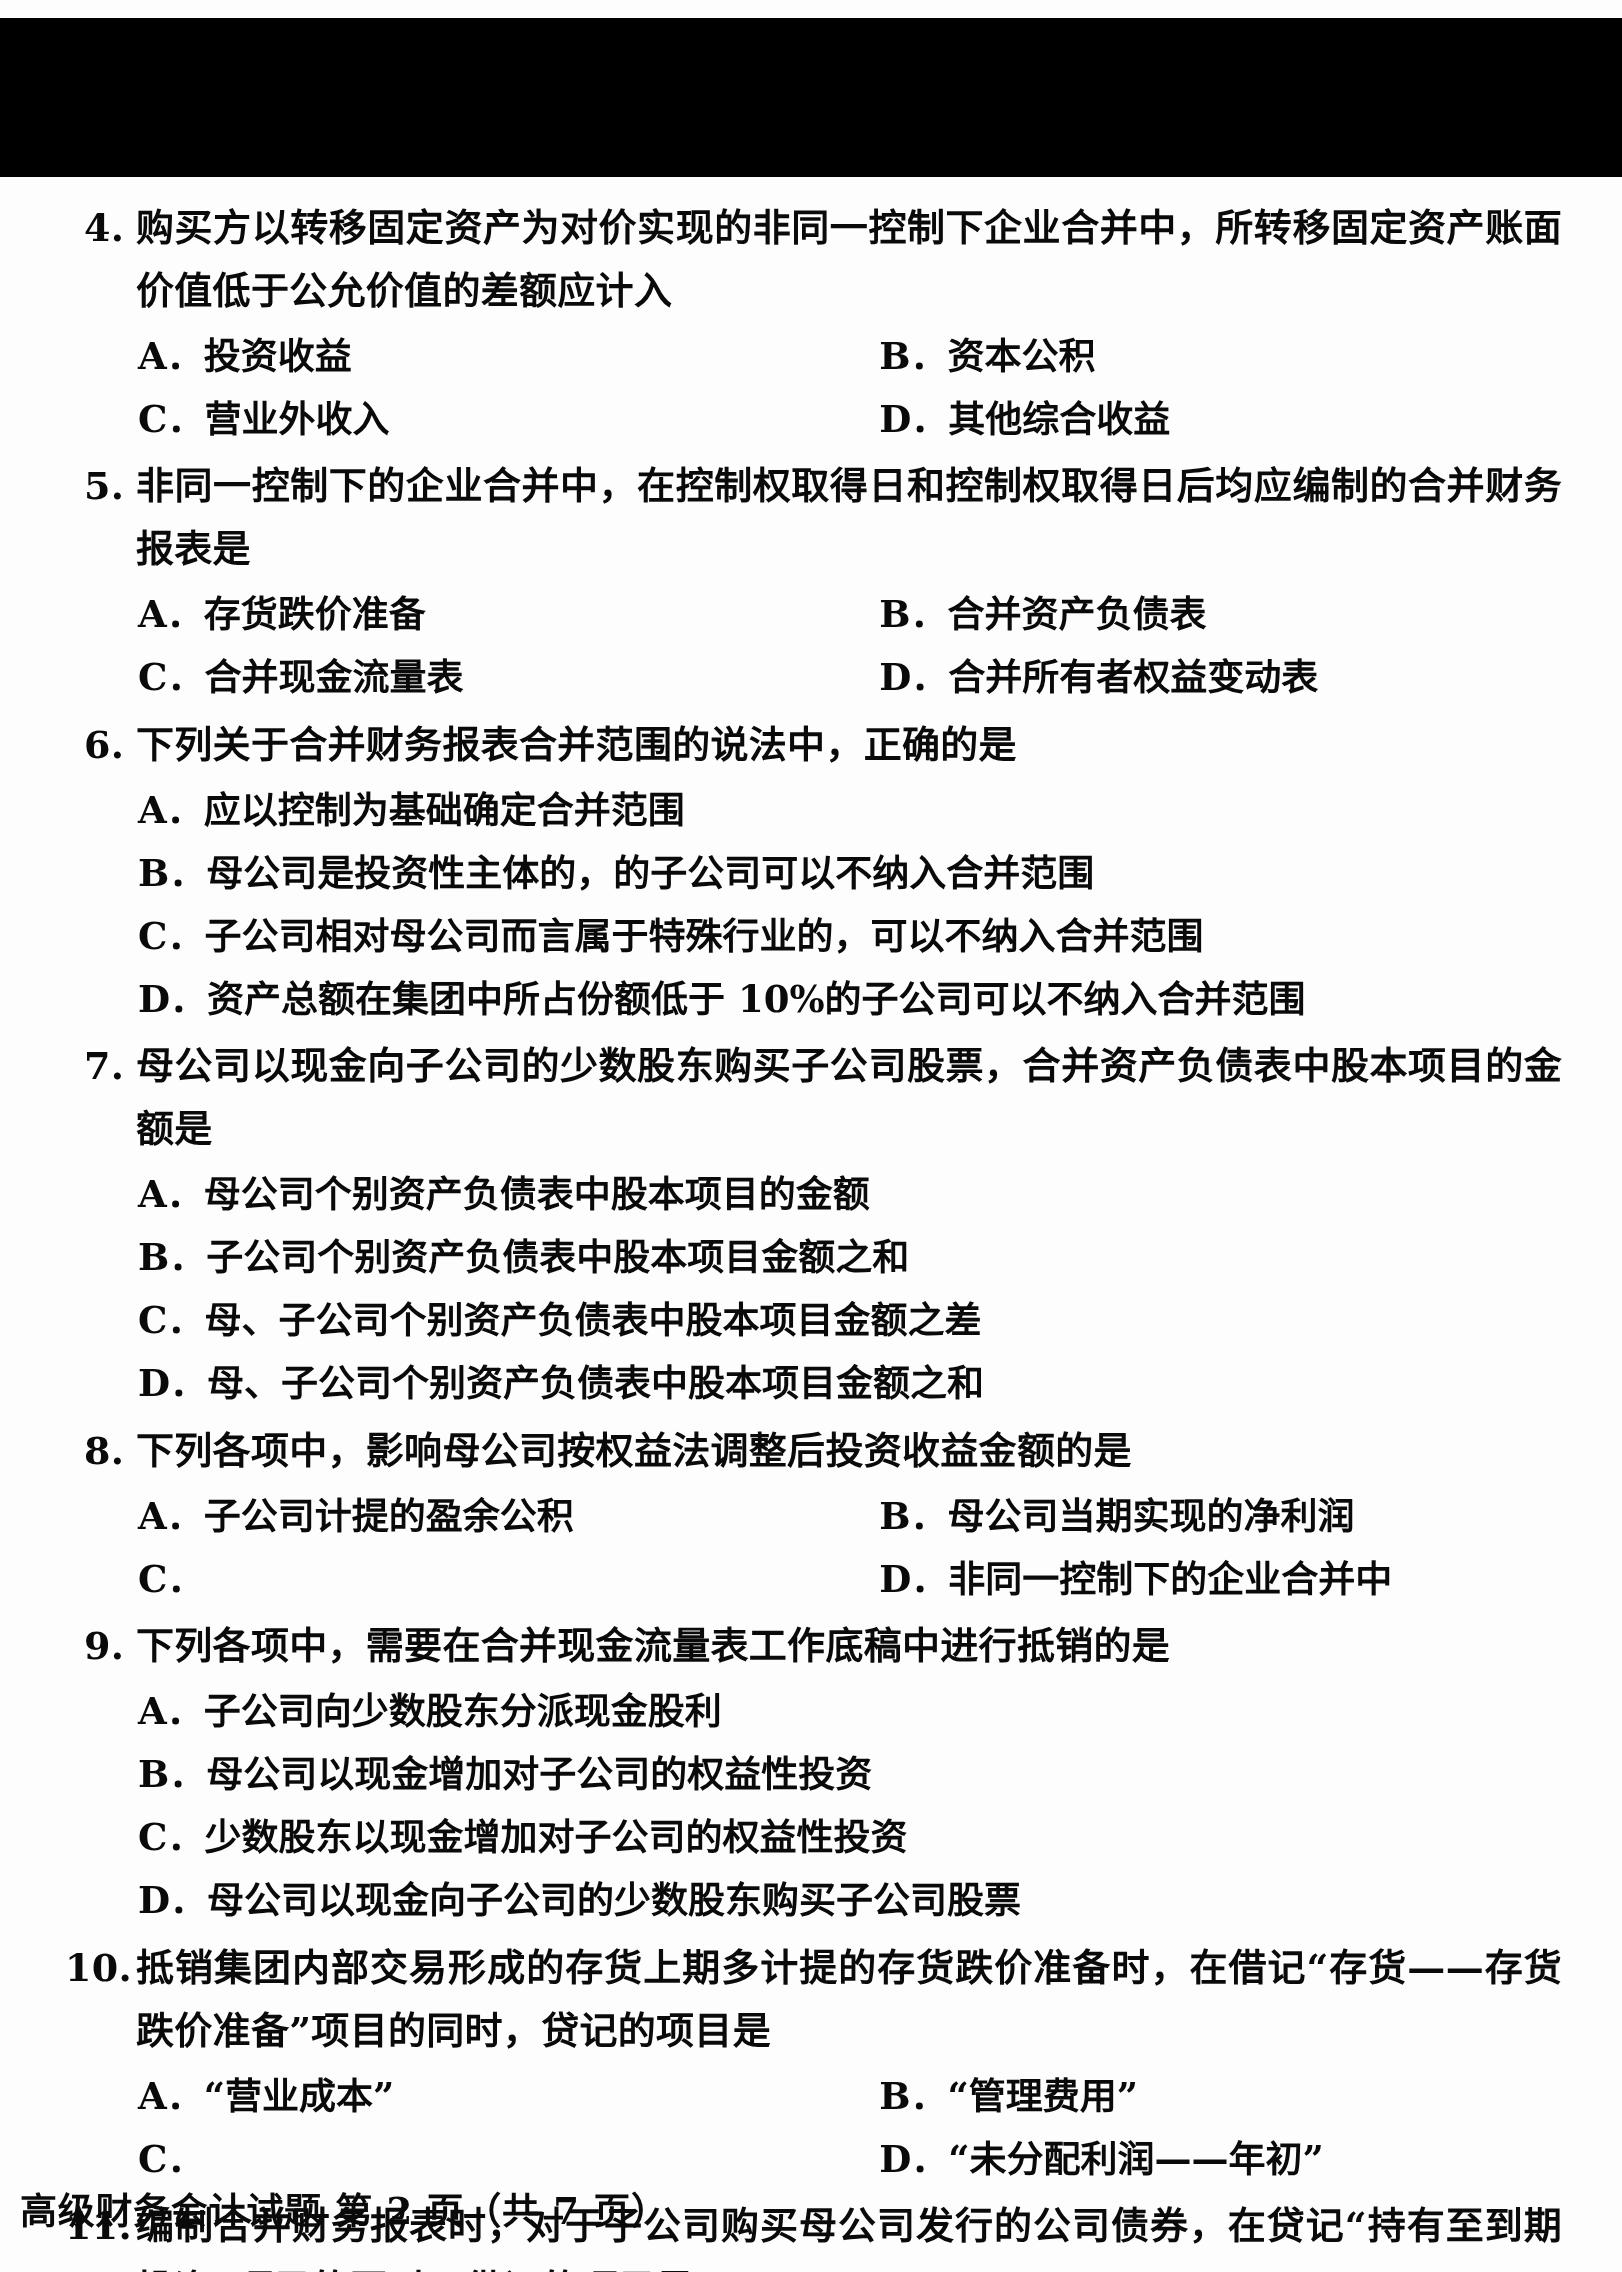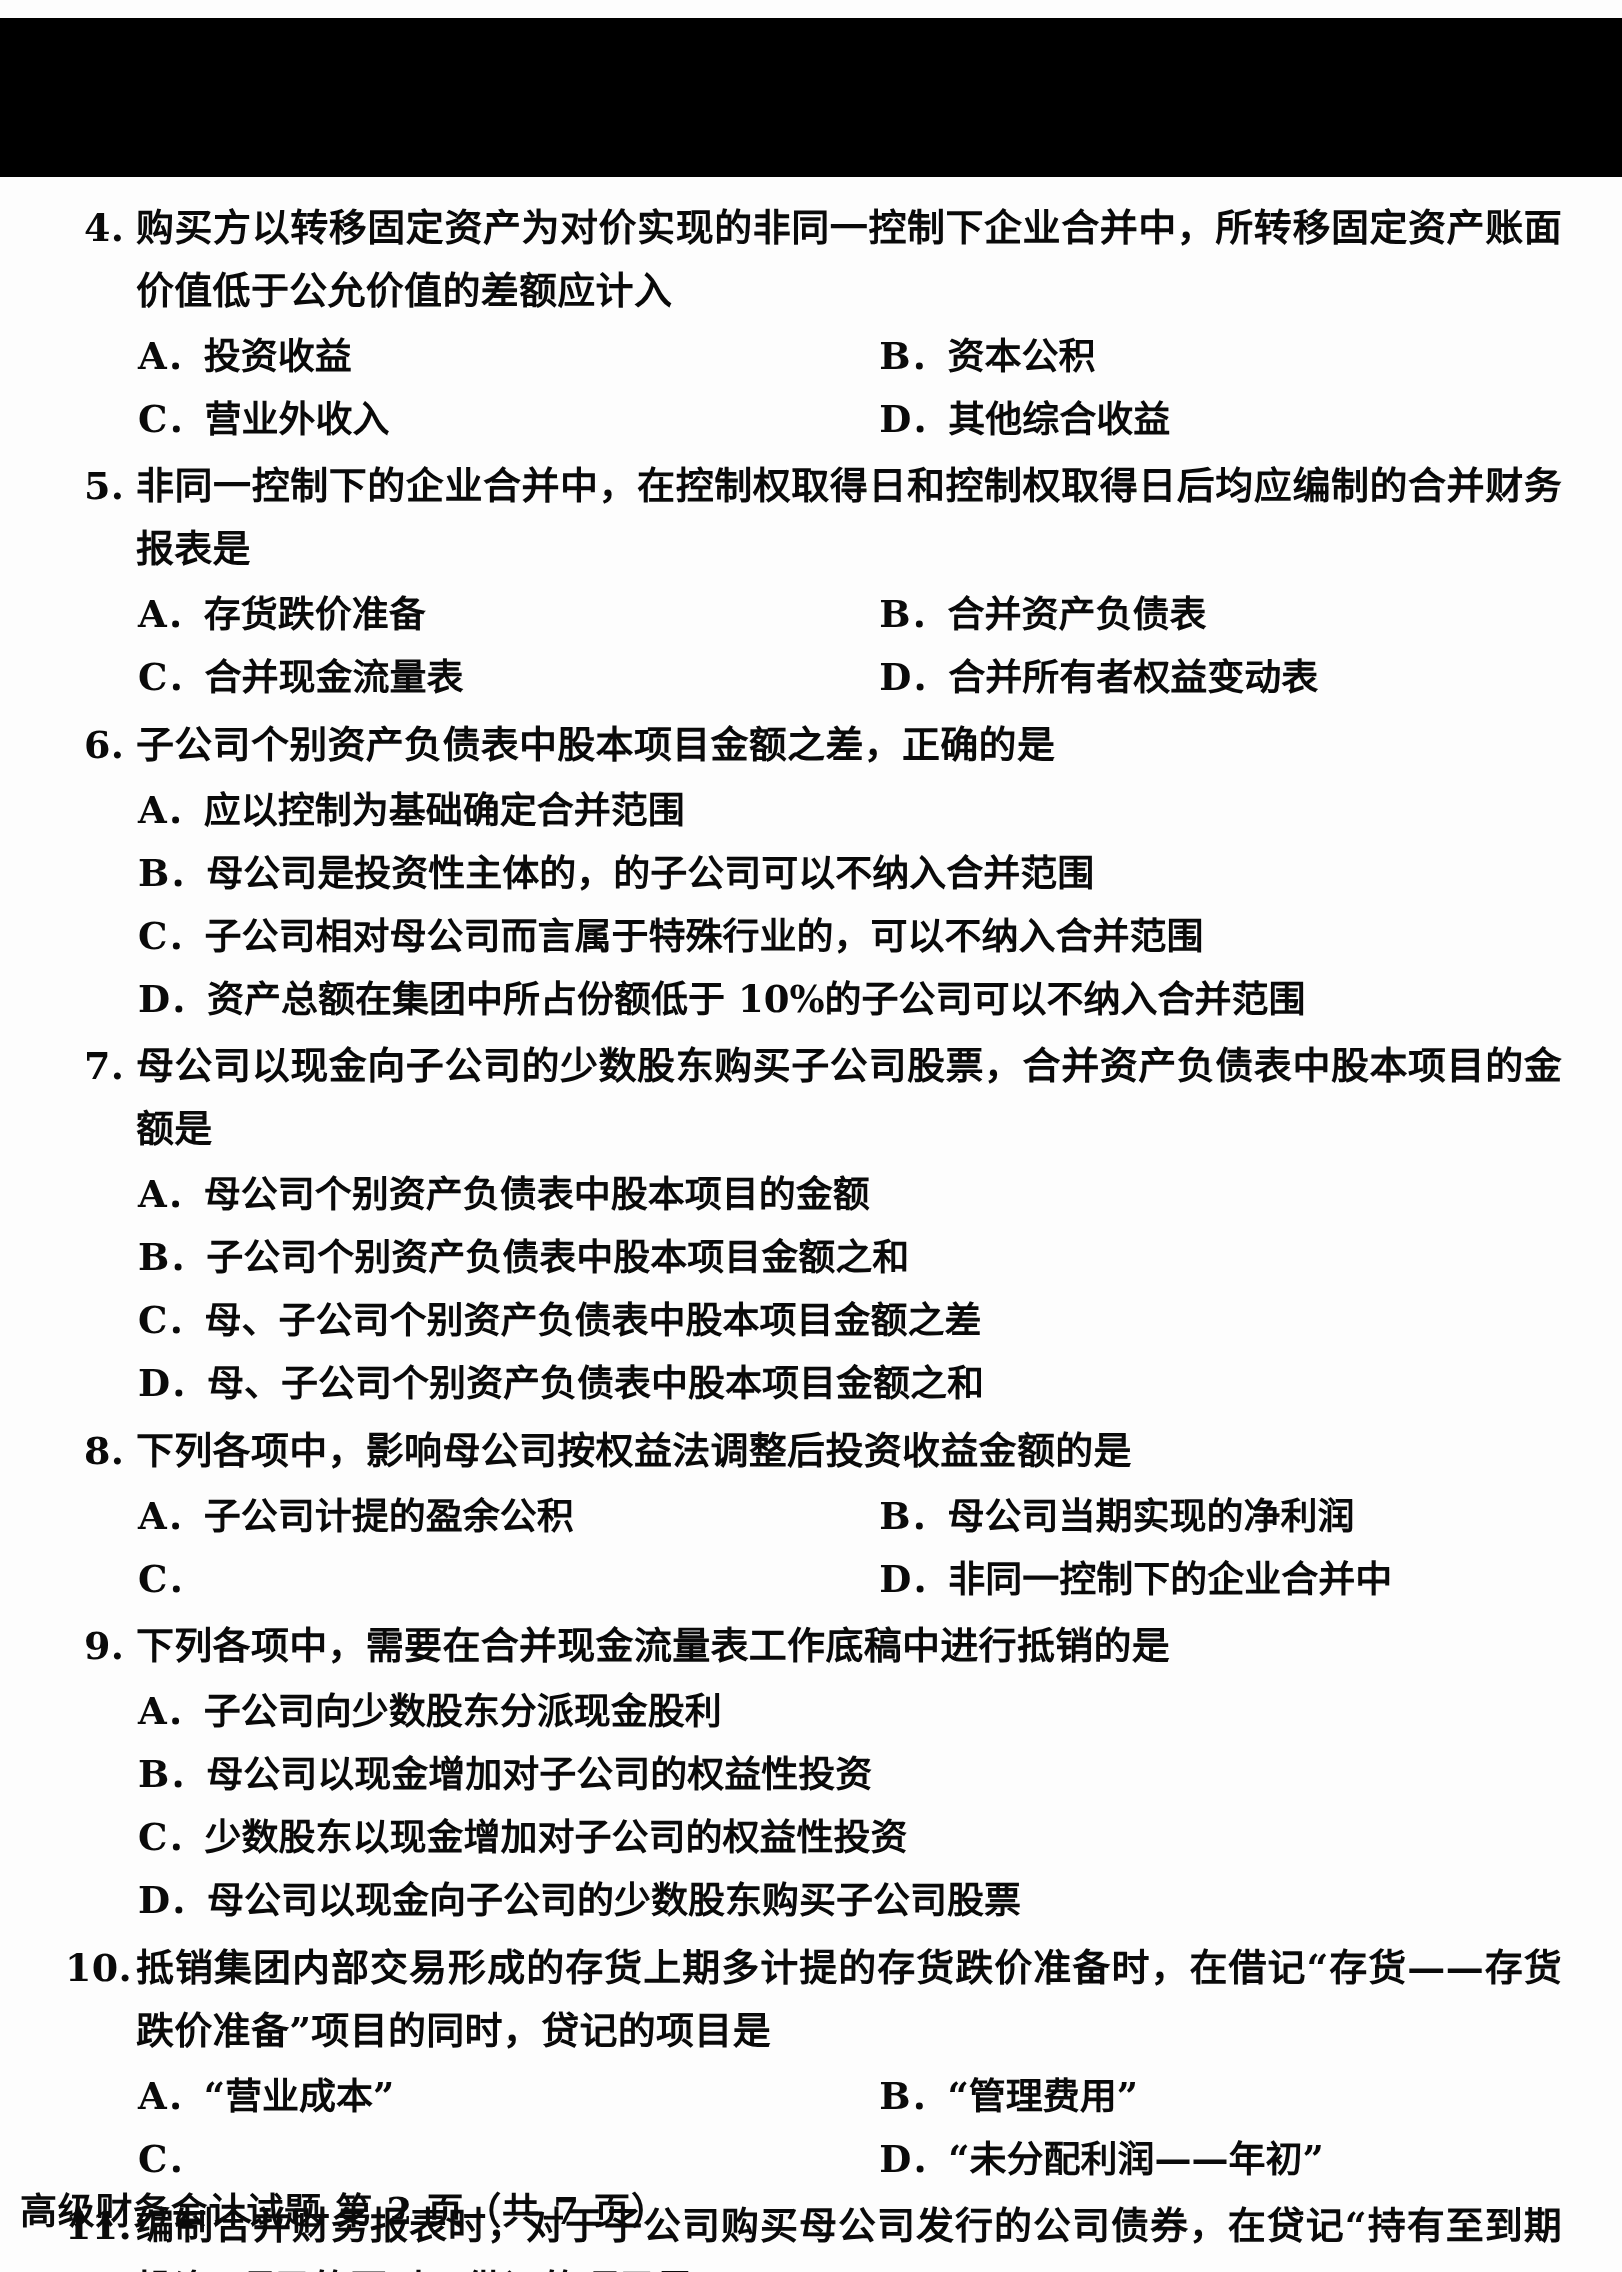--- a/index.html
+++ b/index.html
@@ -191,21 +191,21 @@
             <span class="opt-letter">D．</span>
             <span class="opt-label">合并所有者权益变动表</span>
           </div>
         </div>
       </div>
     </div>
 
     <div class="question">
       <div class="q-head">
         <span class="q-num">6.</span>
-        <span class="q-text">子公司个别资产负债表中股本项目金额之差，正确的是</span>
+        <span class="q-text">下列关于合并财务报表合并范围的说法中，正确的是</span>
       </div>
       <div class="opts">
         <div class="opt opt-full">
           <span class="opt-letter">A．</span>
           <span class="opt-label">应以控制为基础确定合并范围</span>
         </div>
         <div class="opt opt-full">
           <span class="opt-letter">B．</span>
           <span class="opt-label">母公司是投资性主体的，的子公司可以不纳入合并范围</span>
         </div>

